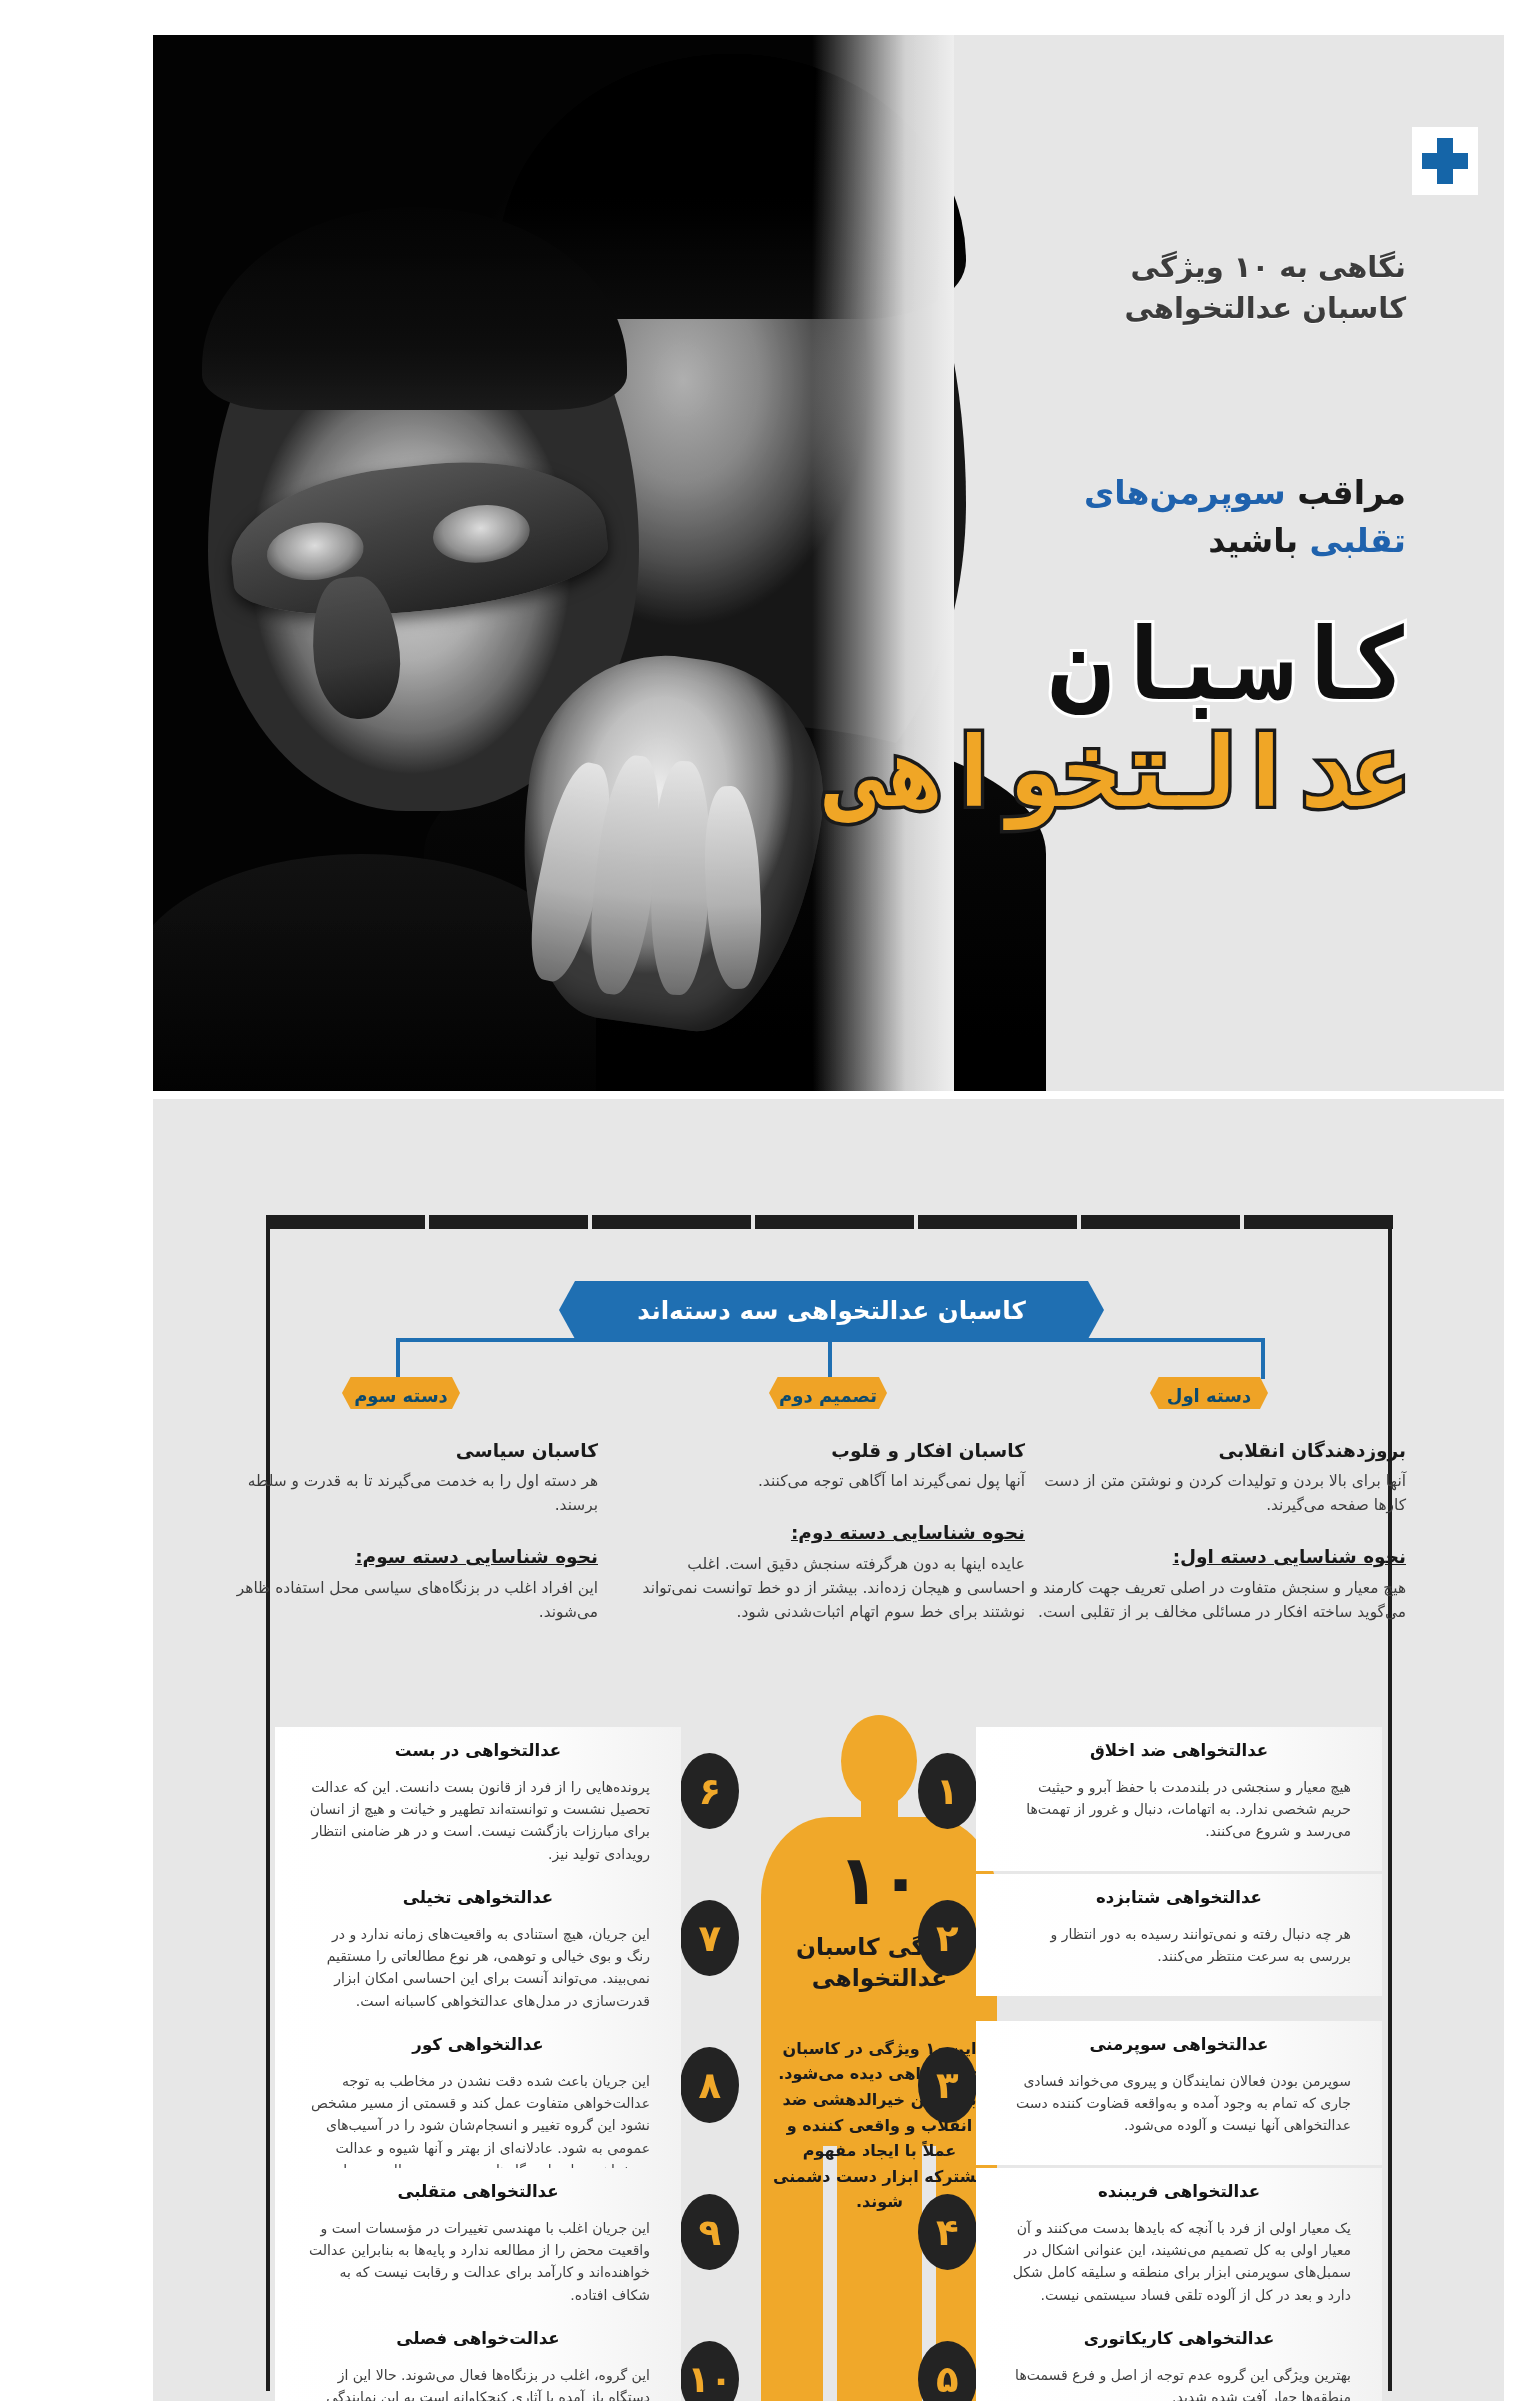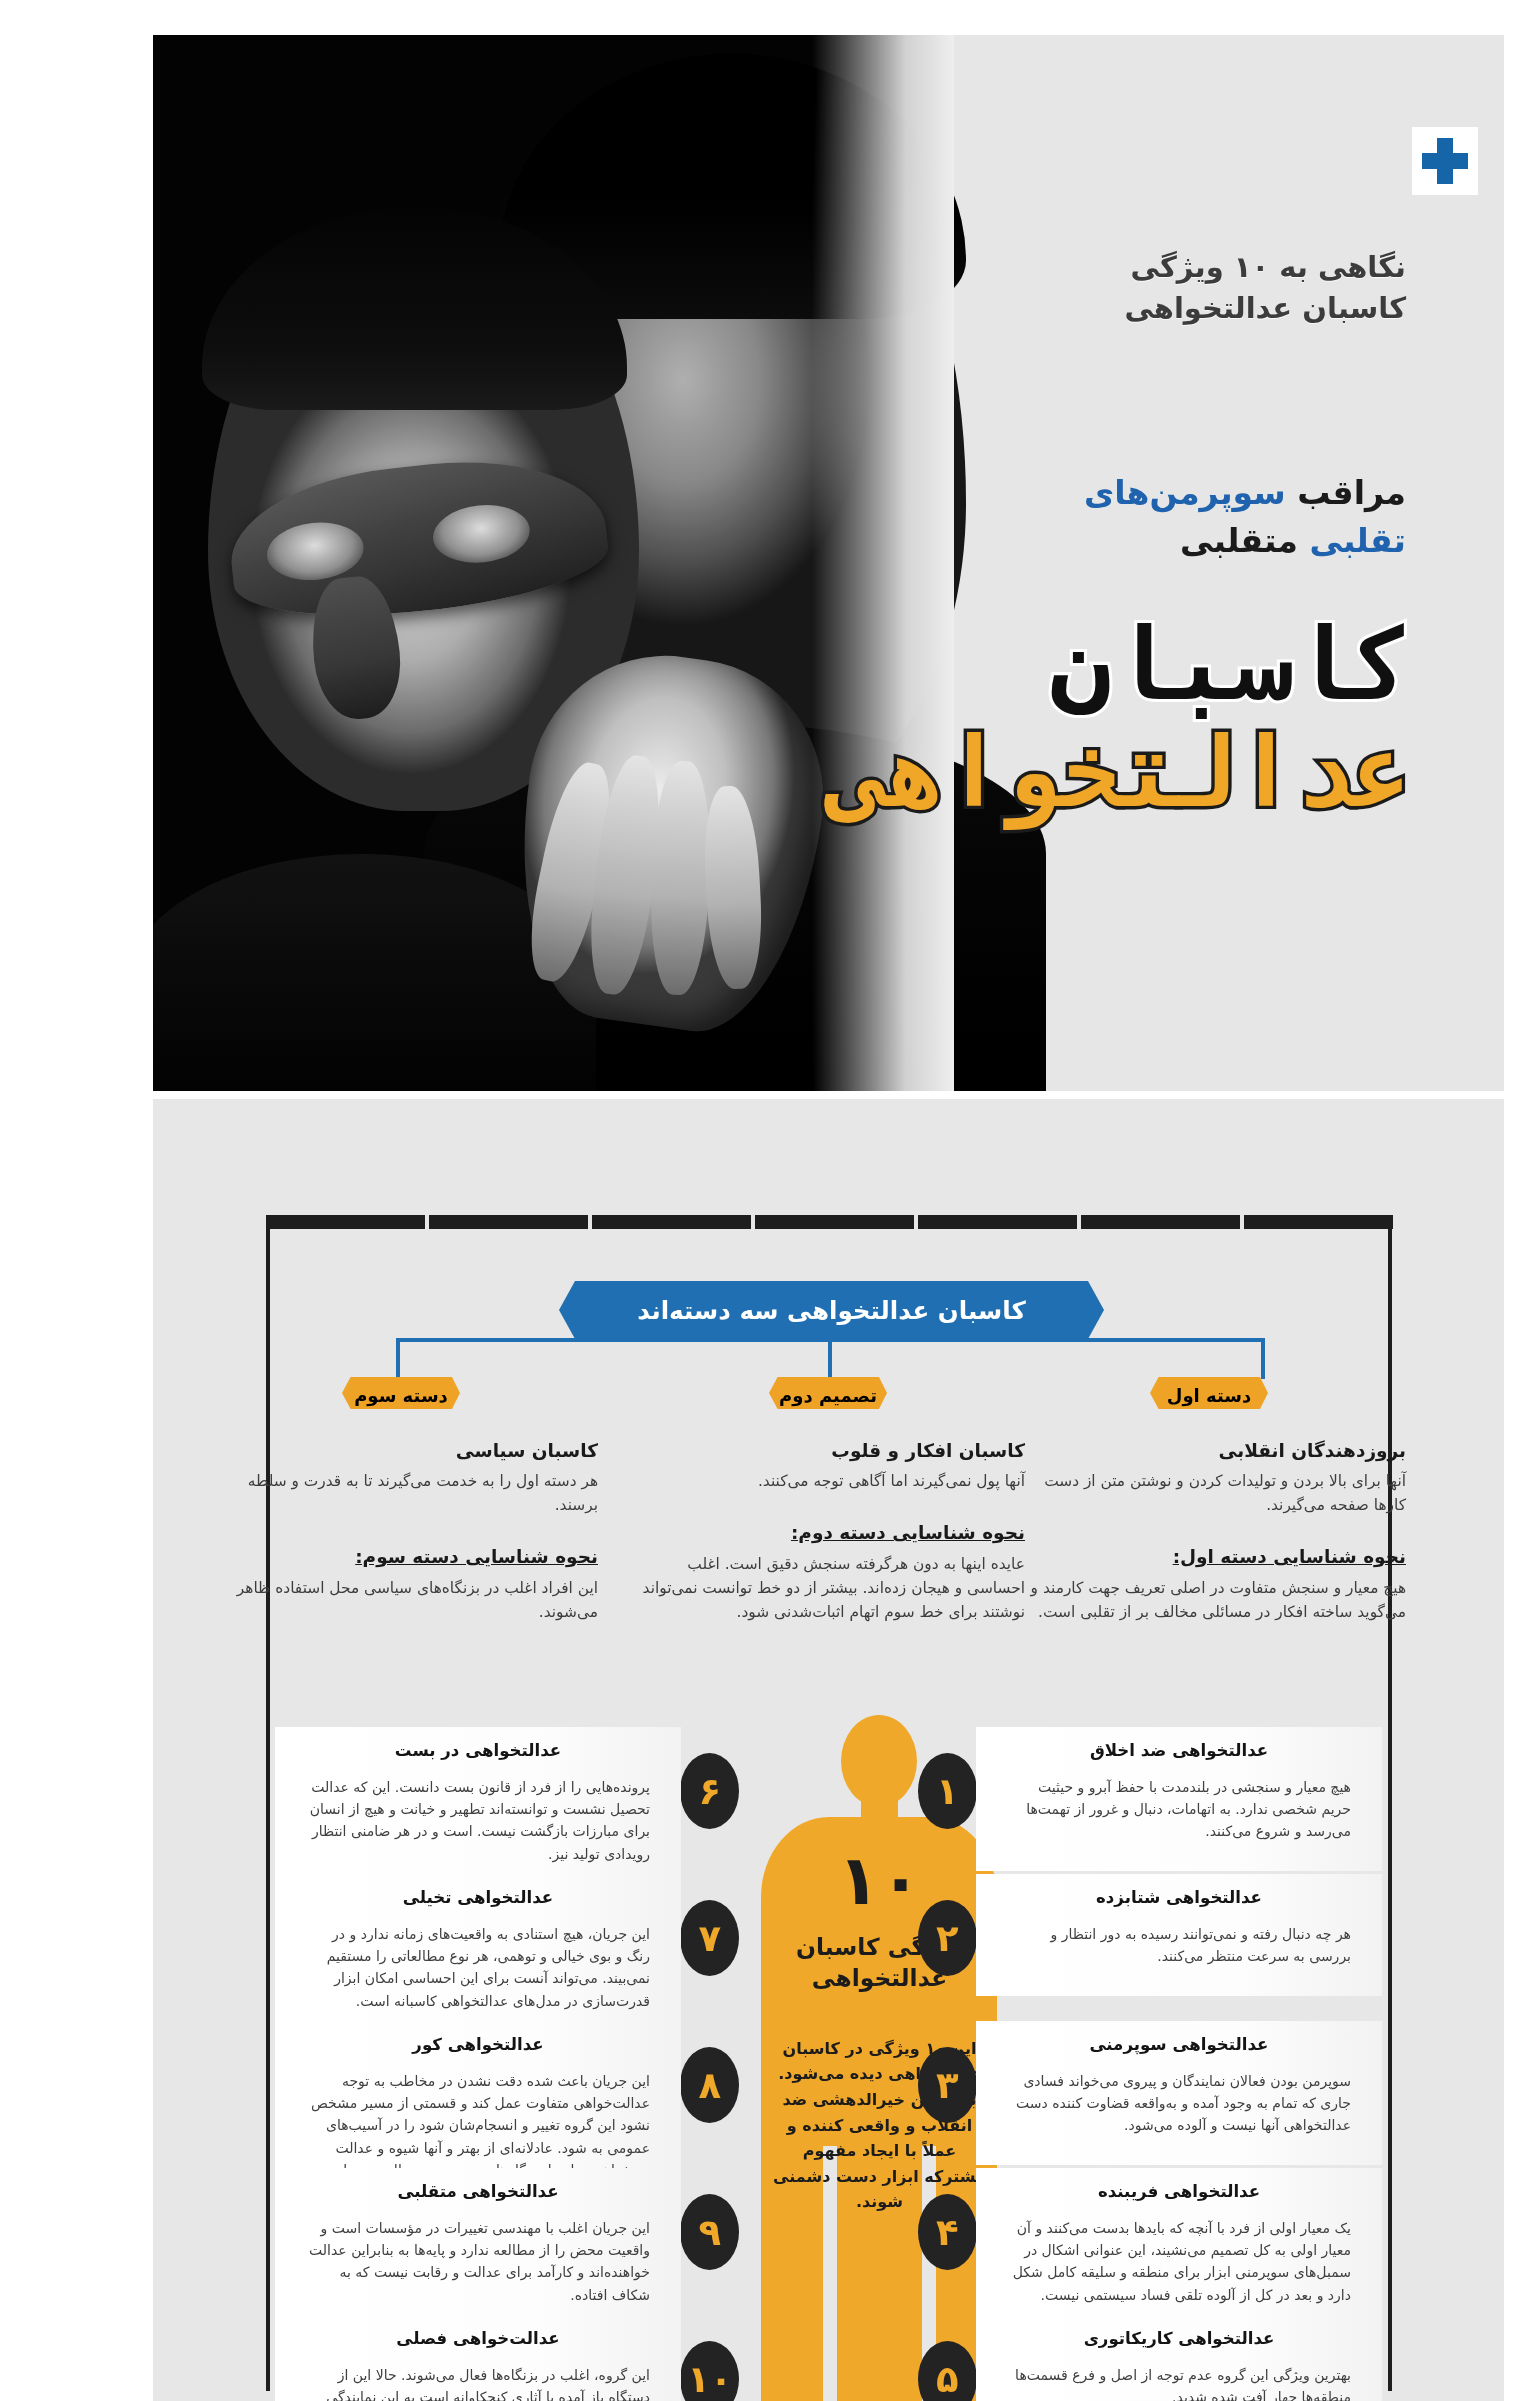--- a/index.html
+++ b/index.html
@@ -147,21 +147,21 @@
   .tree-h{position:absolute;left:243px;top:239px;width:869px;height:3.7px;background:#1f6fb2;}
   .tree-d1{position:absolute;left:1108px;top:239px;width:3.7px;height:41px;background:#1f6fb2;}
   .tree-d2{position:absolute;left:675px;top:239px;width:3.7px;height:41px;background:#1f6fb2;}
   .tree-d3{position:absolute;left:243px;top:239px;width:3.7px;height:41px;background:#1f6fb2;}
 
   .cat{position:absolute;top:278px;width:394px;}
   .cat1{right:98px;}
   .cat2{left:478px;}
   .cat3{left:51px;}
   .cat .tab{
-    width:118px;height:36px;margin:0 auto;background:#efa326;color:#000000;
+    width:118px;height:36px;margin:0 auto;background:#efa326;color:#0c4a6e;
     font-size:18px;font-weight:800;display:flex;align-items:center;justify-content:center;
     clip-path:polygon(8.6px 0,110px 0,118px 16px,110px 32px,8.6px 32px,0 16px);
   }
   .cat .ct{margin-top:26px;text-align:right;font-size:18.5px;font-weight:800;color:#1a1a1a;line-height:1.3;}
   .cat .cb{margin-top:7.4px;text-align:right;font-size:15.4px;color:#3d3d3d;line-height:1.55;}
   .cat .ct2{margin-top:27px;text-align:right;font-size:18.5px;font-weight:800;color:#1a1a1a;line-height:1.3;text-decoration:underline;}
 
   
   .silhouette{
     position:absolute;left:597px;top:616px;width:259px;height:689px;
@@ -234,21 +234,21 @@
     <div class="kicker">
       <div>نگاهی به ۱۰ ویژگی</div>
       <div>کاسبان عدالتخواهی</div>
     </div>
 
     <div class="lede">
       <div>
         <span>مراقب </span><span class="hl">سوپرمن‌های</span>
       </div>
       <div>
-        <span class="hl">تقلبی</span><span> متقلبی</span>
+        <span class="hl">تقلبی</span><span> باشید</span>
       </div>
     </div>
 
     <div class="bigtitle">
       <div class="l1">کاسبان</div>
       <div class="l2">عدالتخواهی</div>
     </div>
   </div>
 
   <div class="info">

